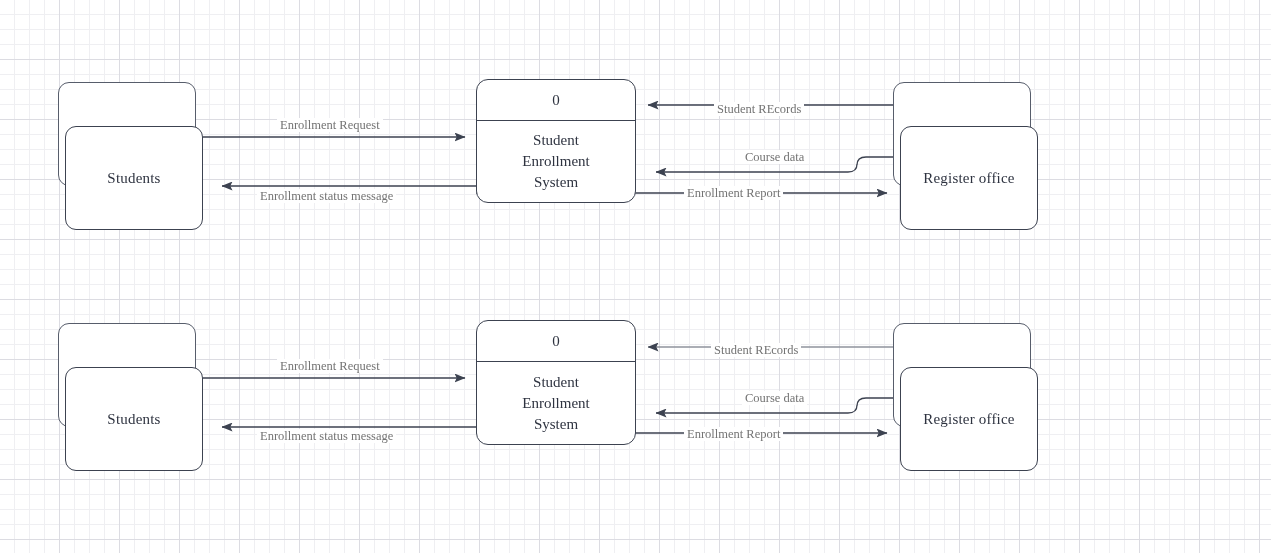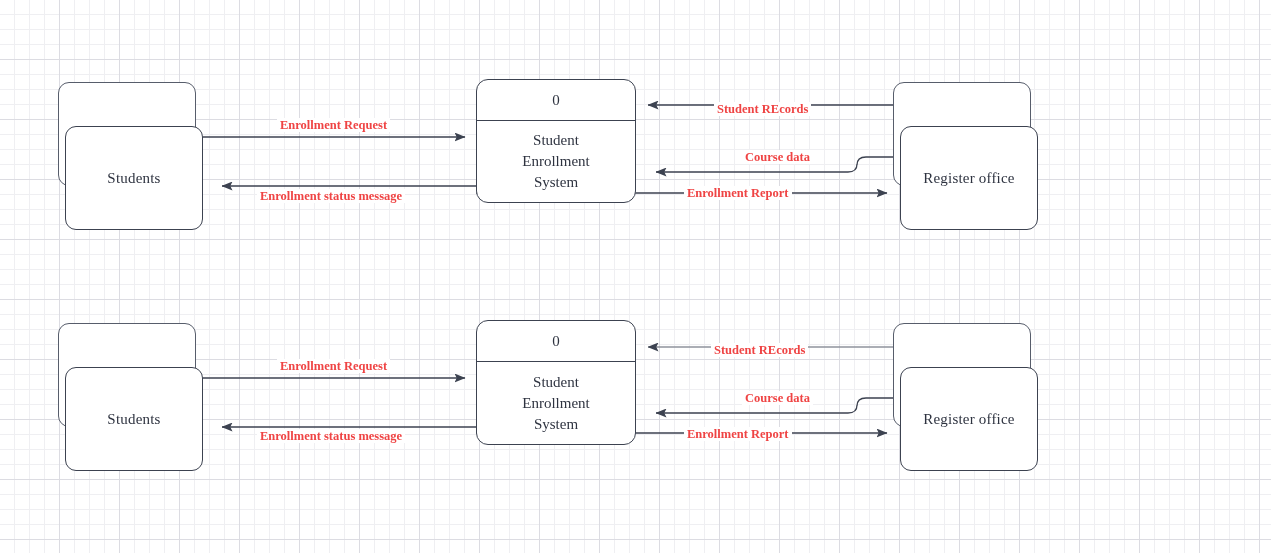--- a/index.html
+++ b/index.html
@@ -73,23 +73,23 @@
     line-height: 21px;
     color: #2e3340;
     height: calc(100% - 41px);
   }
   .process .body span { display: block; }
 
   
   .flow-label {
     position: absolute;
     font-family: "Liberation Serif", serif;
-    font-weight: bold;
+    font-weight: normal;
     font-size: 12.5px;
-    color: #ef4444;
+    color: #737373;
     white-space: nowrap;
     background: #ffffff;
     padding: 0 3px;
     line-height: 14px;
   }
 </style>
 </head>
 <body>
 
 <div id="canvas">

